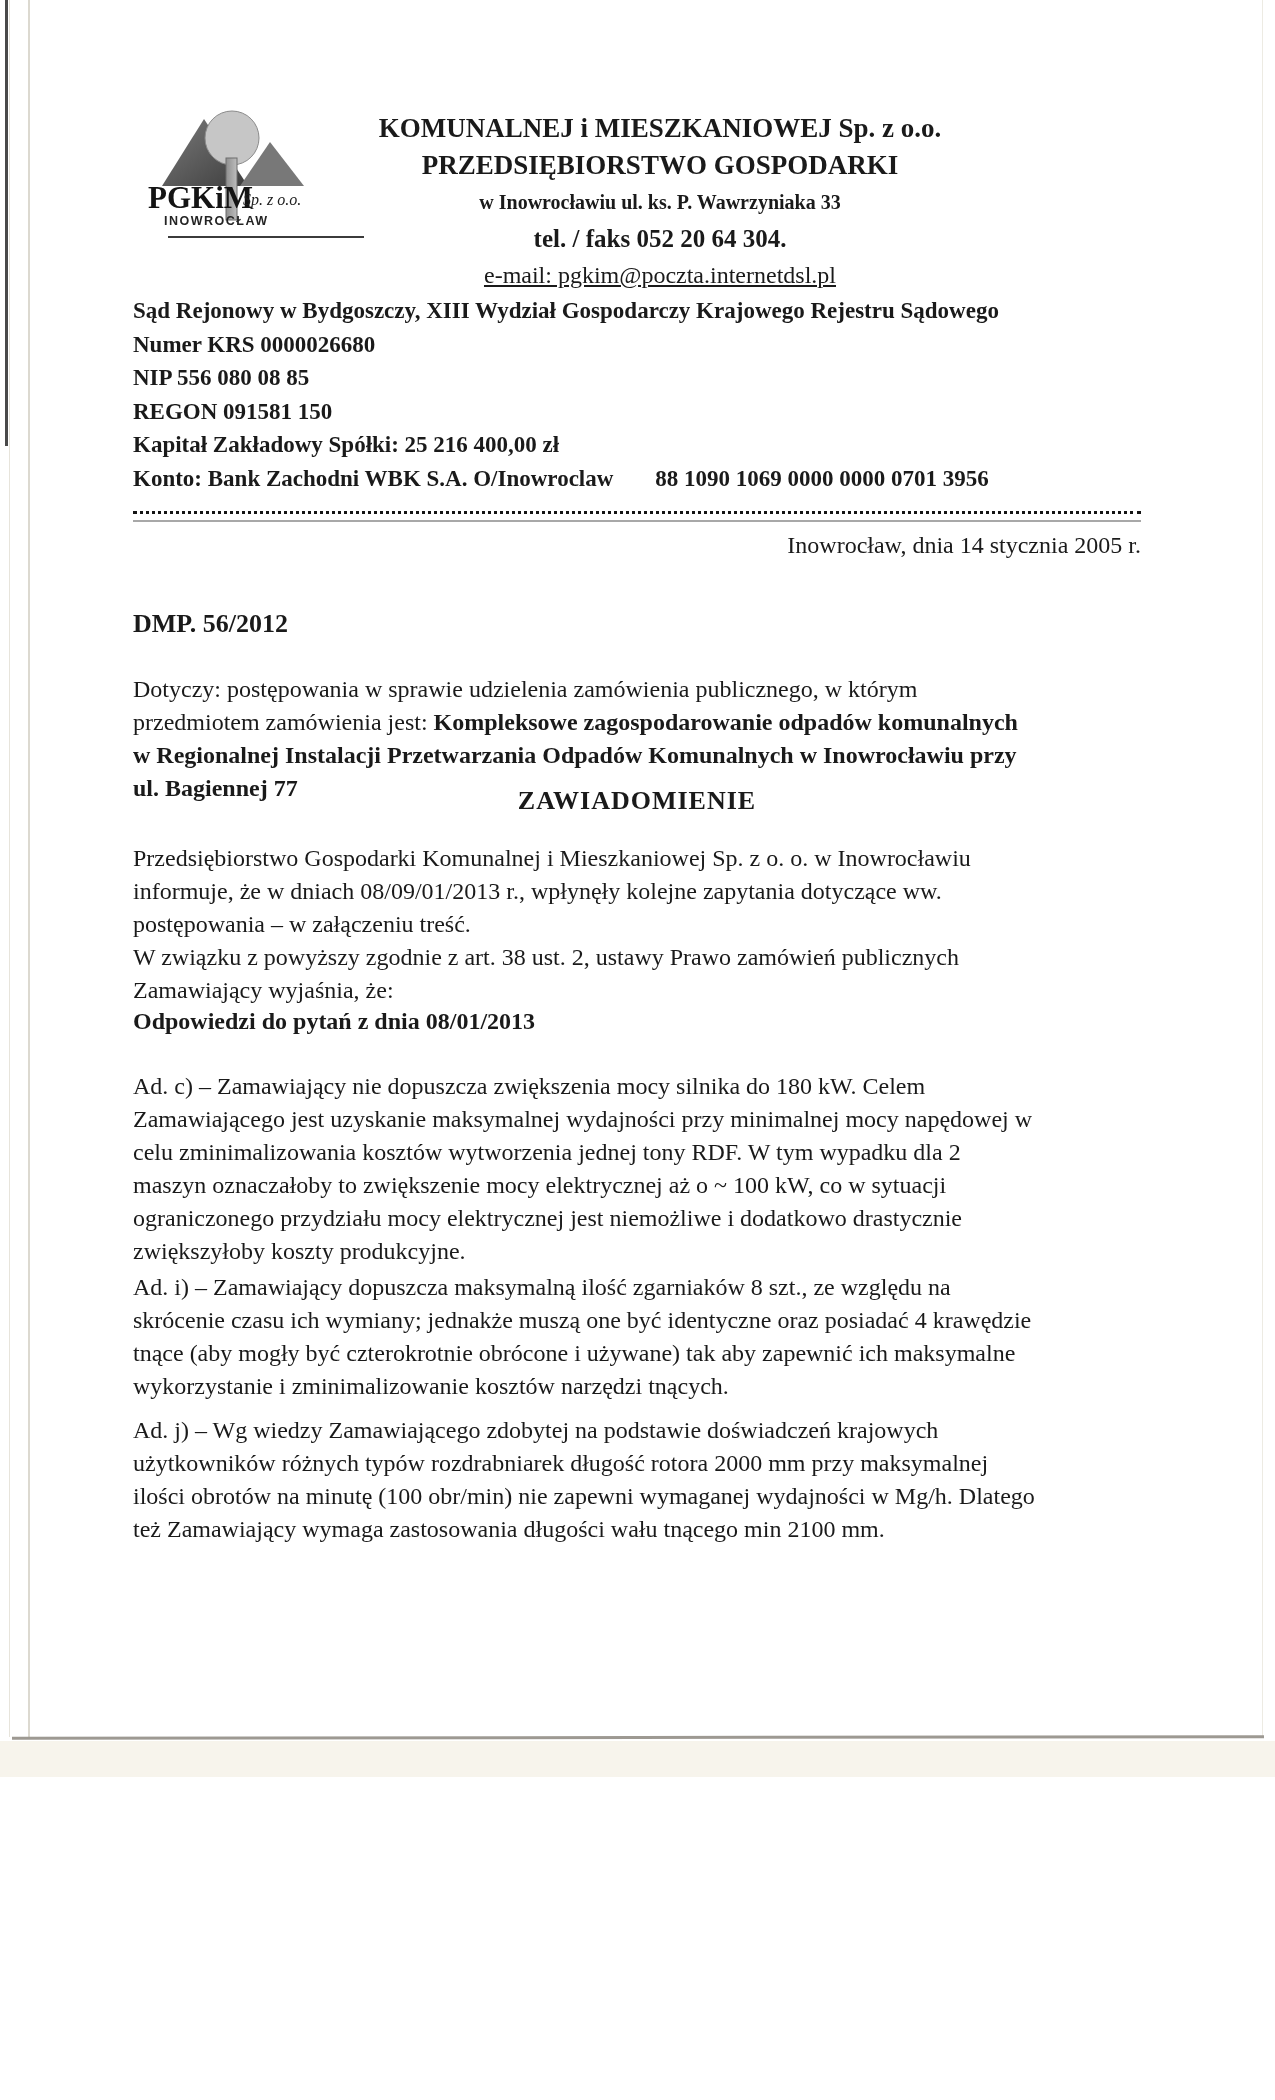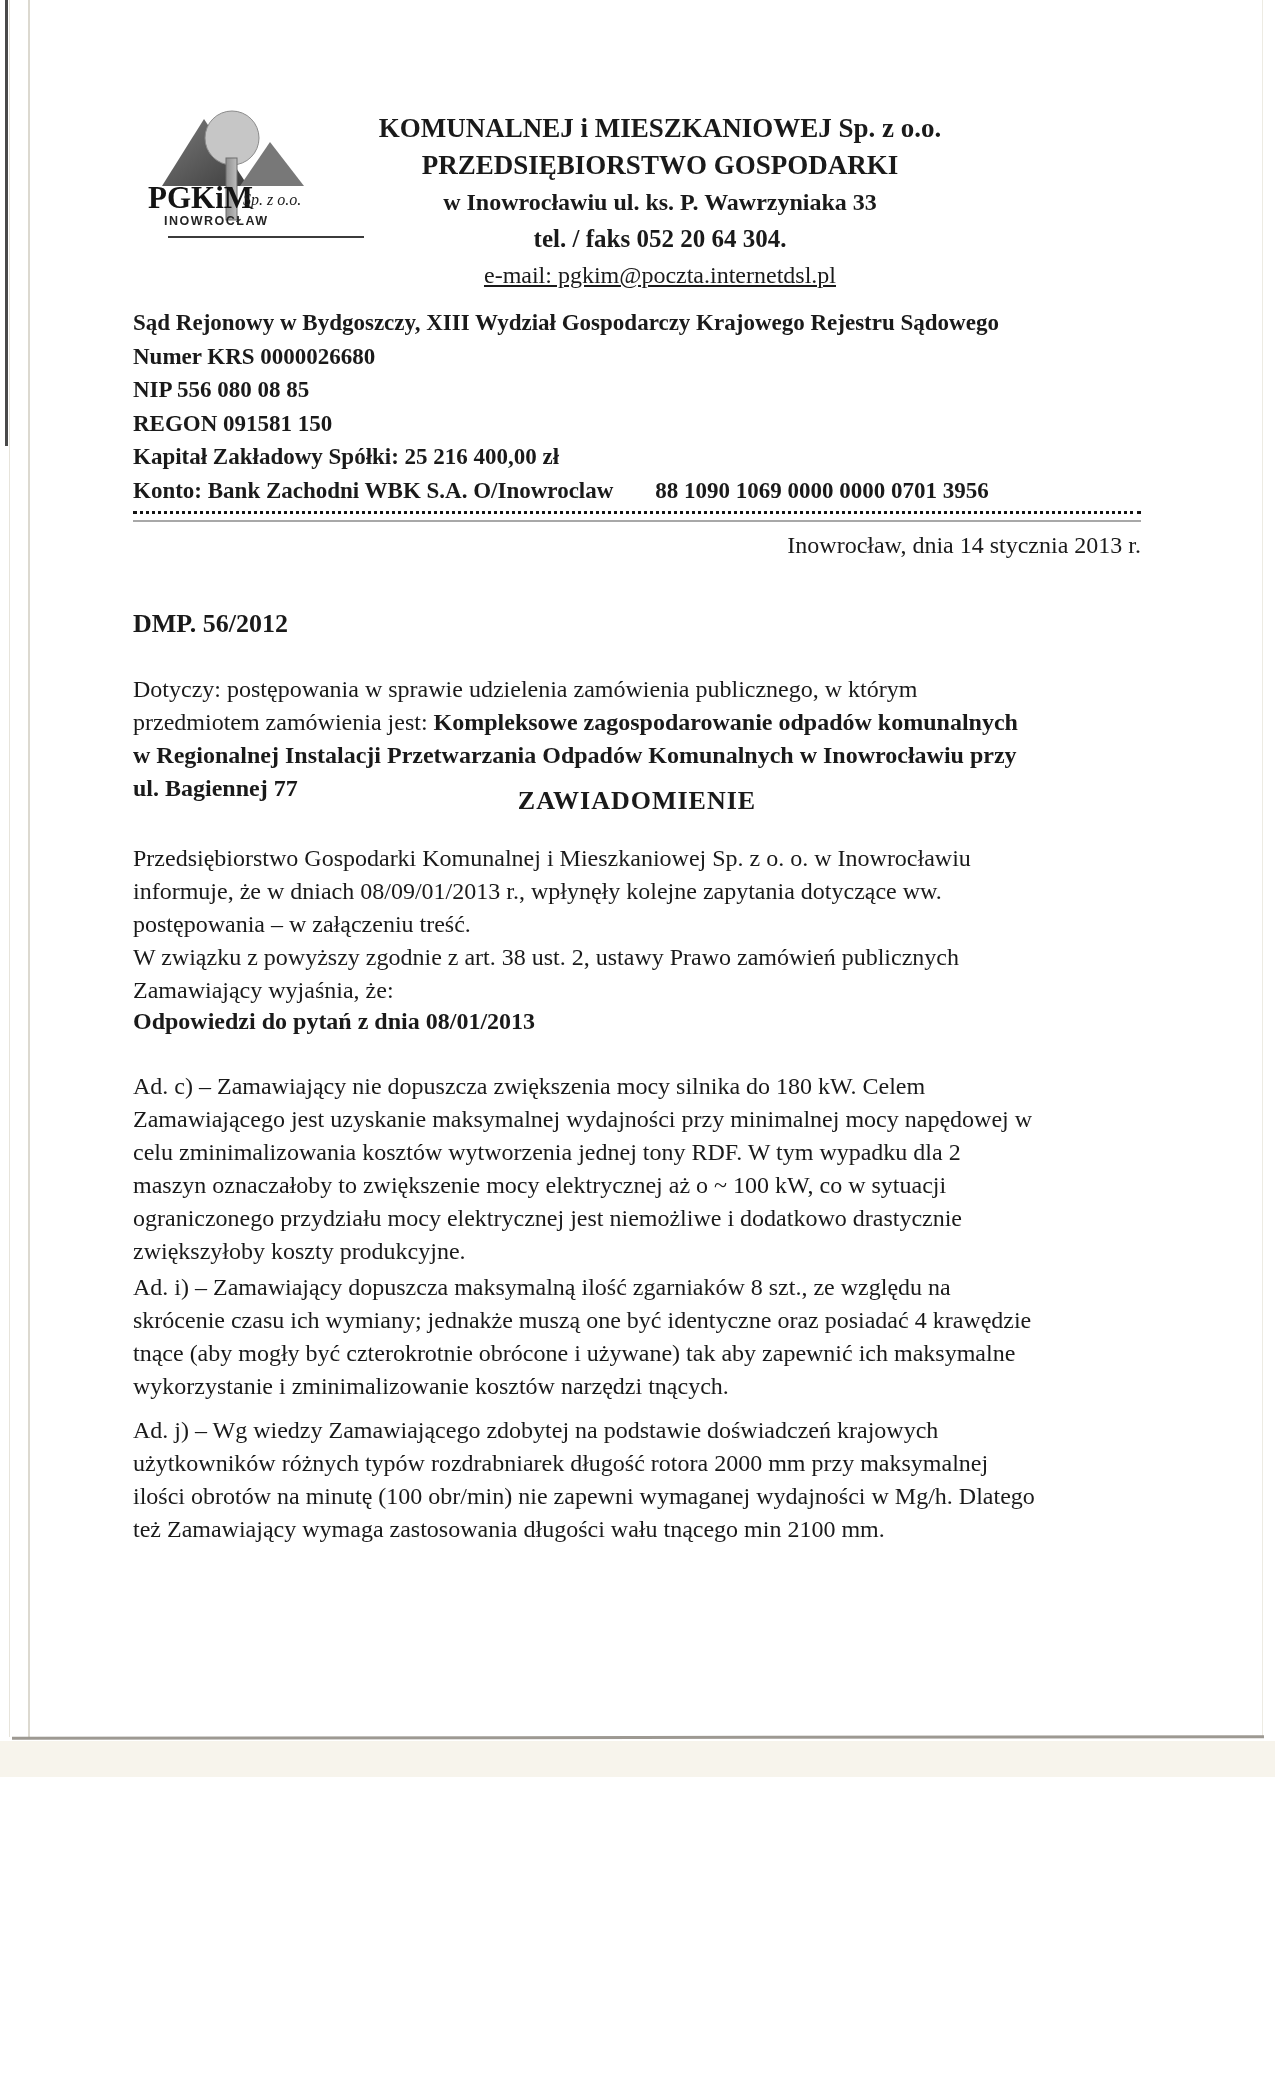--- a/index.html
+++ b/index.html
@@ -15,25 +15,25 @@
   .edge-right{left:1262px;top:0;width:1px;height:1737px;background:#edebe3;}
   .scan-dark{left:5px;top:0;width:3px;height:446px;background:#4a4a4a;}
   .bottom-edge{left:12px;top:1736px;width:1252px;height:3px;background:#9d9992;transform:rotate(-0.06deg);}
   .bottom-strip{left:0;top:1741px;width:1275px;height:36px;background:#f7f4ec;}
   
   #logo{left:142px;top:86px;width:210px;height:150px;}
   #logo-rule{left:168px;top:236px;width:196px;height:2px;background:#3b3b3b;}
   
   #header-text{left:358px;top:110px;width:604px;text-align:center;}
   #header-text .h-big{font-size:27px;font-weight:bold;line-height:37px;}
-  #header-text .h-mid{font-size:24px;font-weight:bold;line-height:37px;}
+  #header-text .h-mid{font-size:20px;font-weight:bold;line-height:37px;}
   #header-text .h-tel{font-size:25px;font-weight:bold;line-height:36px;}
   #header-text .h-mail{font-size:24px;line-height:36px;text-decoration:underline;}
   
-  #registry{left:133px;top:306px;width:1012px;font-weight:bold;font-size:23px;line-height:33.5px;}
+  #registry{left:133px;top:294px;width:1012px;font-weight:bold;font-size:23px;line-height:33.5px;}
   #registry .acct-num{display:inline-block;margin-left:42px;}
   
   #dotted-sep{left:133px;top:511px;width:1008px;height:6px;border-top:3px dotted #141414;border-bottom:2px solid #a8a8a8;}
   #date-line{left:133px;top:528px;width:1008px;text-align:right;font-size:24px;line-height:34px;}
   
   .bodytext{font-size:24px;line-height:33px;white-space:pre-line;}
   #ref{left:133px;top:607px;width:1008px;}
   #ref-number{font-size:26px;font-weight:bold;line-height:33px;}
   #ref-subject{font-size:24px;line-height:33px;white-space:pre-line;}
   #ref-subject .bold{font-weight:bold;}
@@ -93,21 +93,21 @@
     <div>NIP 556 080 08 85</div>
     <div>REGON 091581 150</div>
     <div>Kapitał Zakładowy Spółki: 25 216 400,00 zł</div>
     <div>
       <span>Konto: Bank Zachodni WBK S.A. O/Inowroclaw</span><span class="acct-num">88 1090 1069 0000 0000 0701 3956</span>
     </div>
   </div>
 
   <div class="abs" id="dotted-sep"></div>
 
-  <div class="abs" id="date-line">Inowrocław, dnia 14 stycznia 2013 r.</div>
+  <div class="abs" id="date-line">Inowrocław, dnia 14 stycznia 2005 r.</div>
 
   <div class="abs" id="ref">
     <div id="ref-number">DMP. 56/2012</div>
     <div id="ref-subject">
       <span>Dotyczy: postępowania w sprawie udzielenia zamówienia publicznego, w którym
 przedmiotem zamówienia jest: </span><span class="bold">Kompleksowe zagospodarowanie odpadów komunalnych
 w Regionalnej Instalacji Przetwarzania Odpadów Komunalnych w Inowrocławiu przy
 ul. Bagiennej 77</span>
     </div>
   </div>

